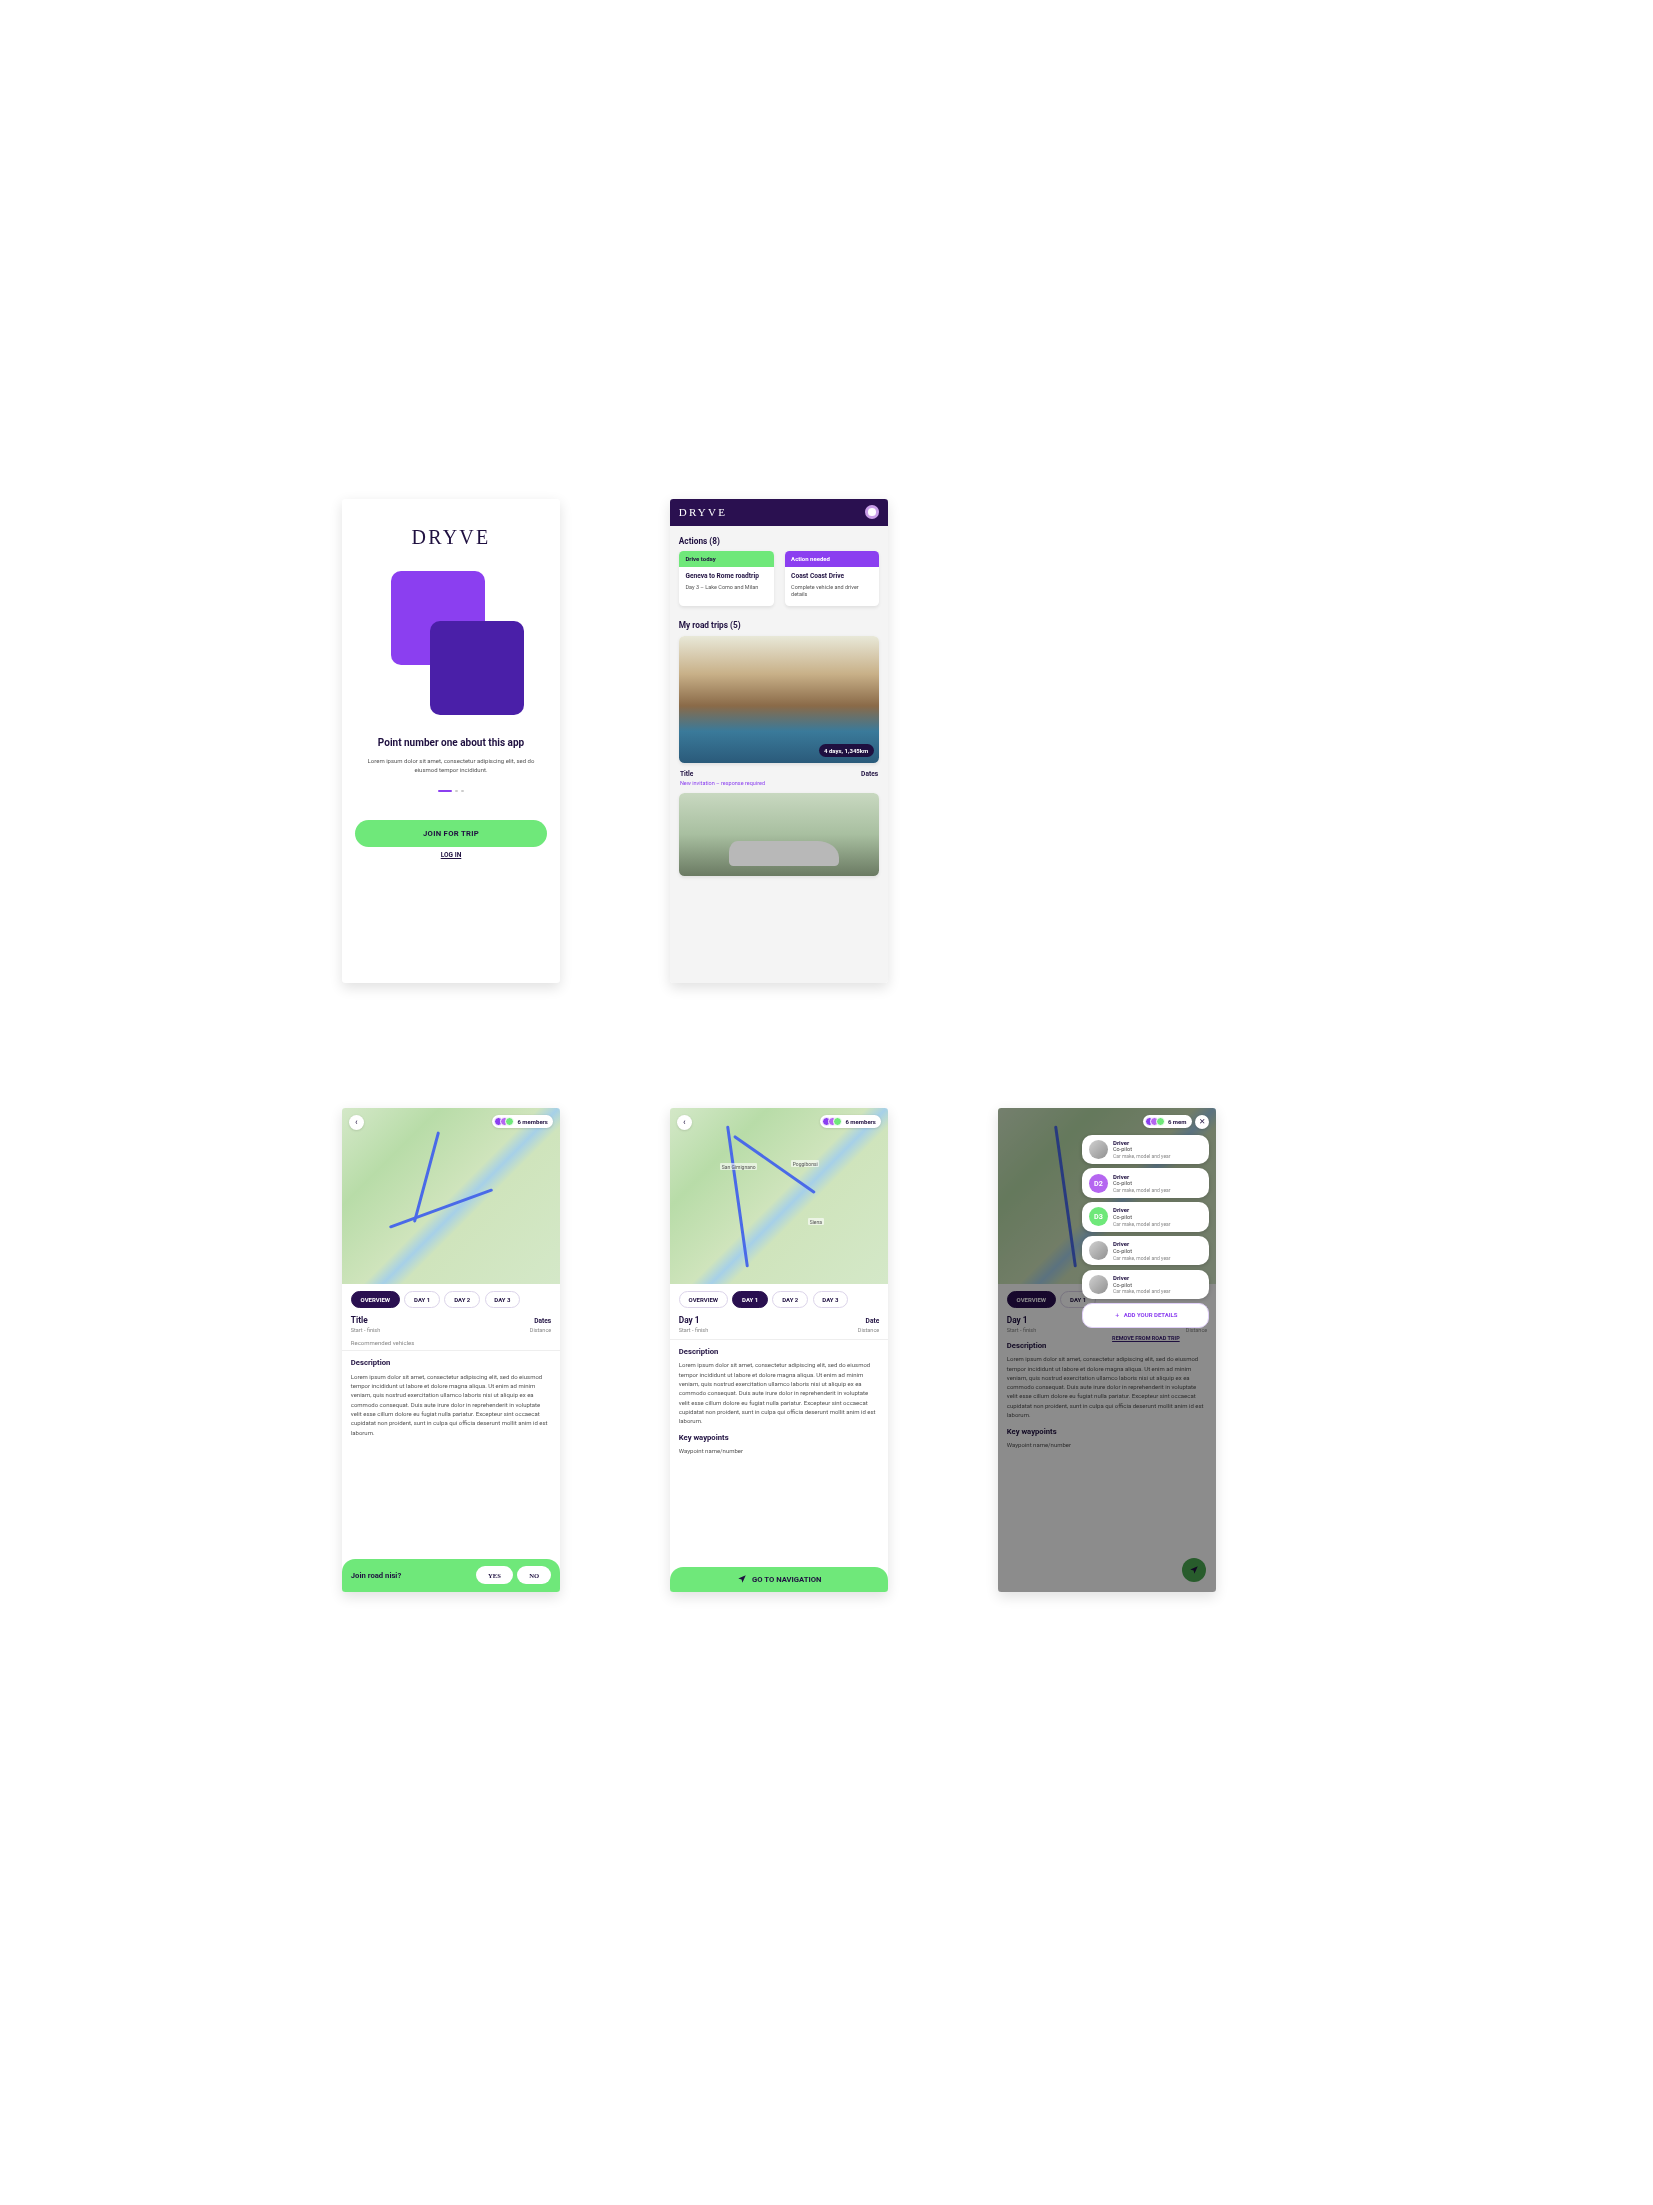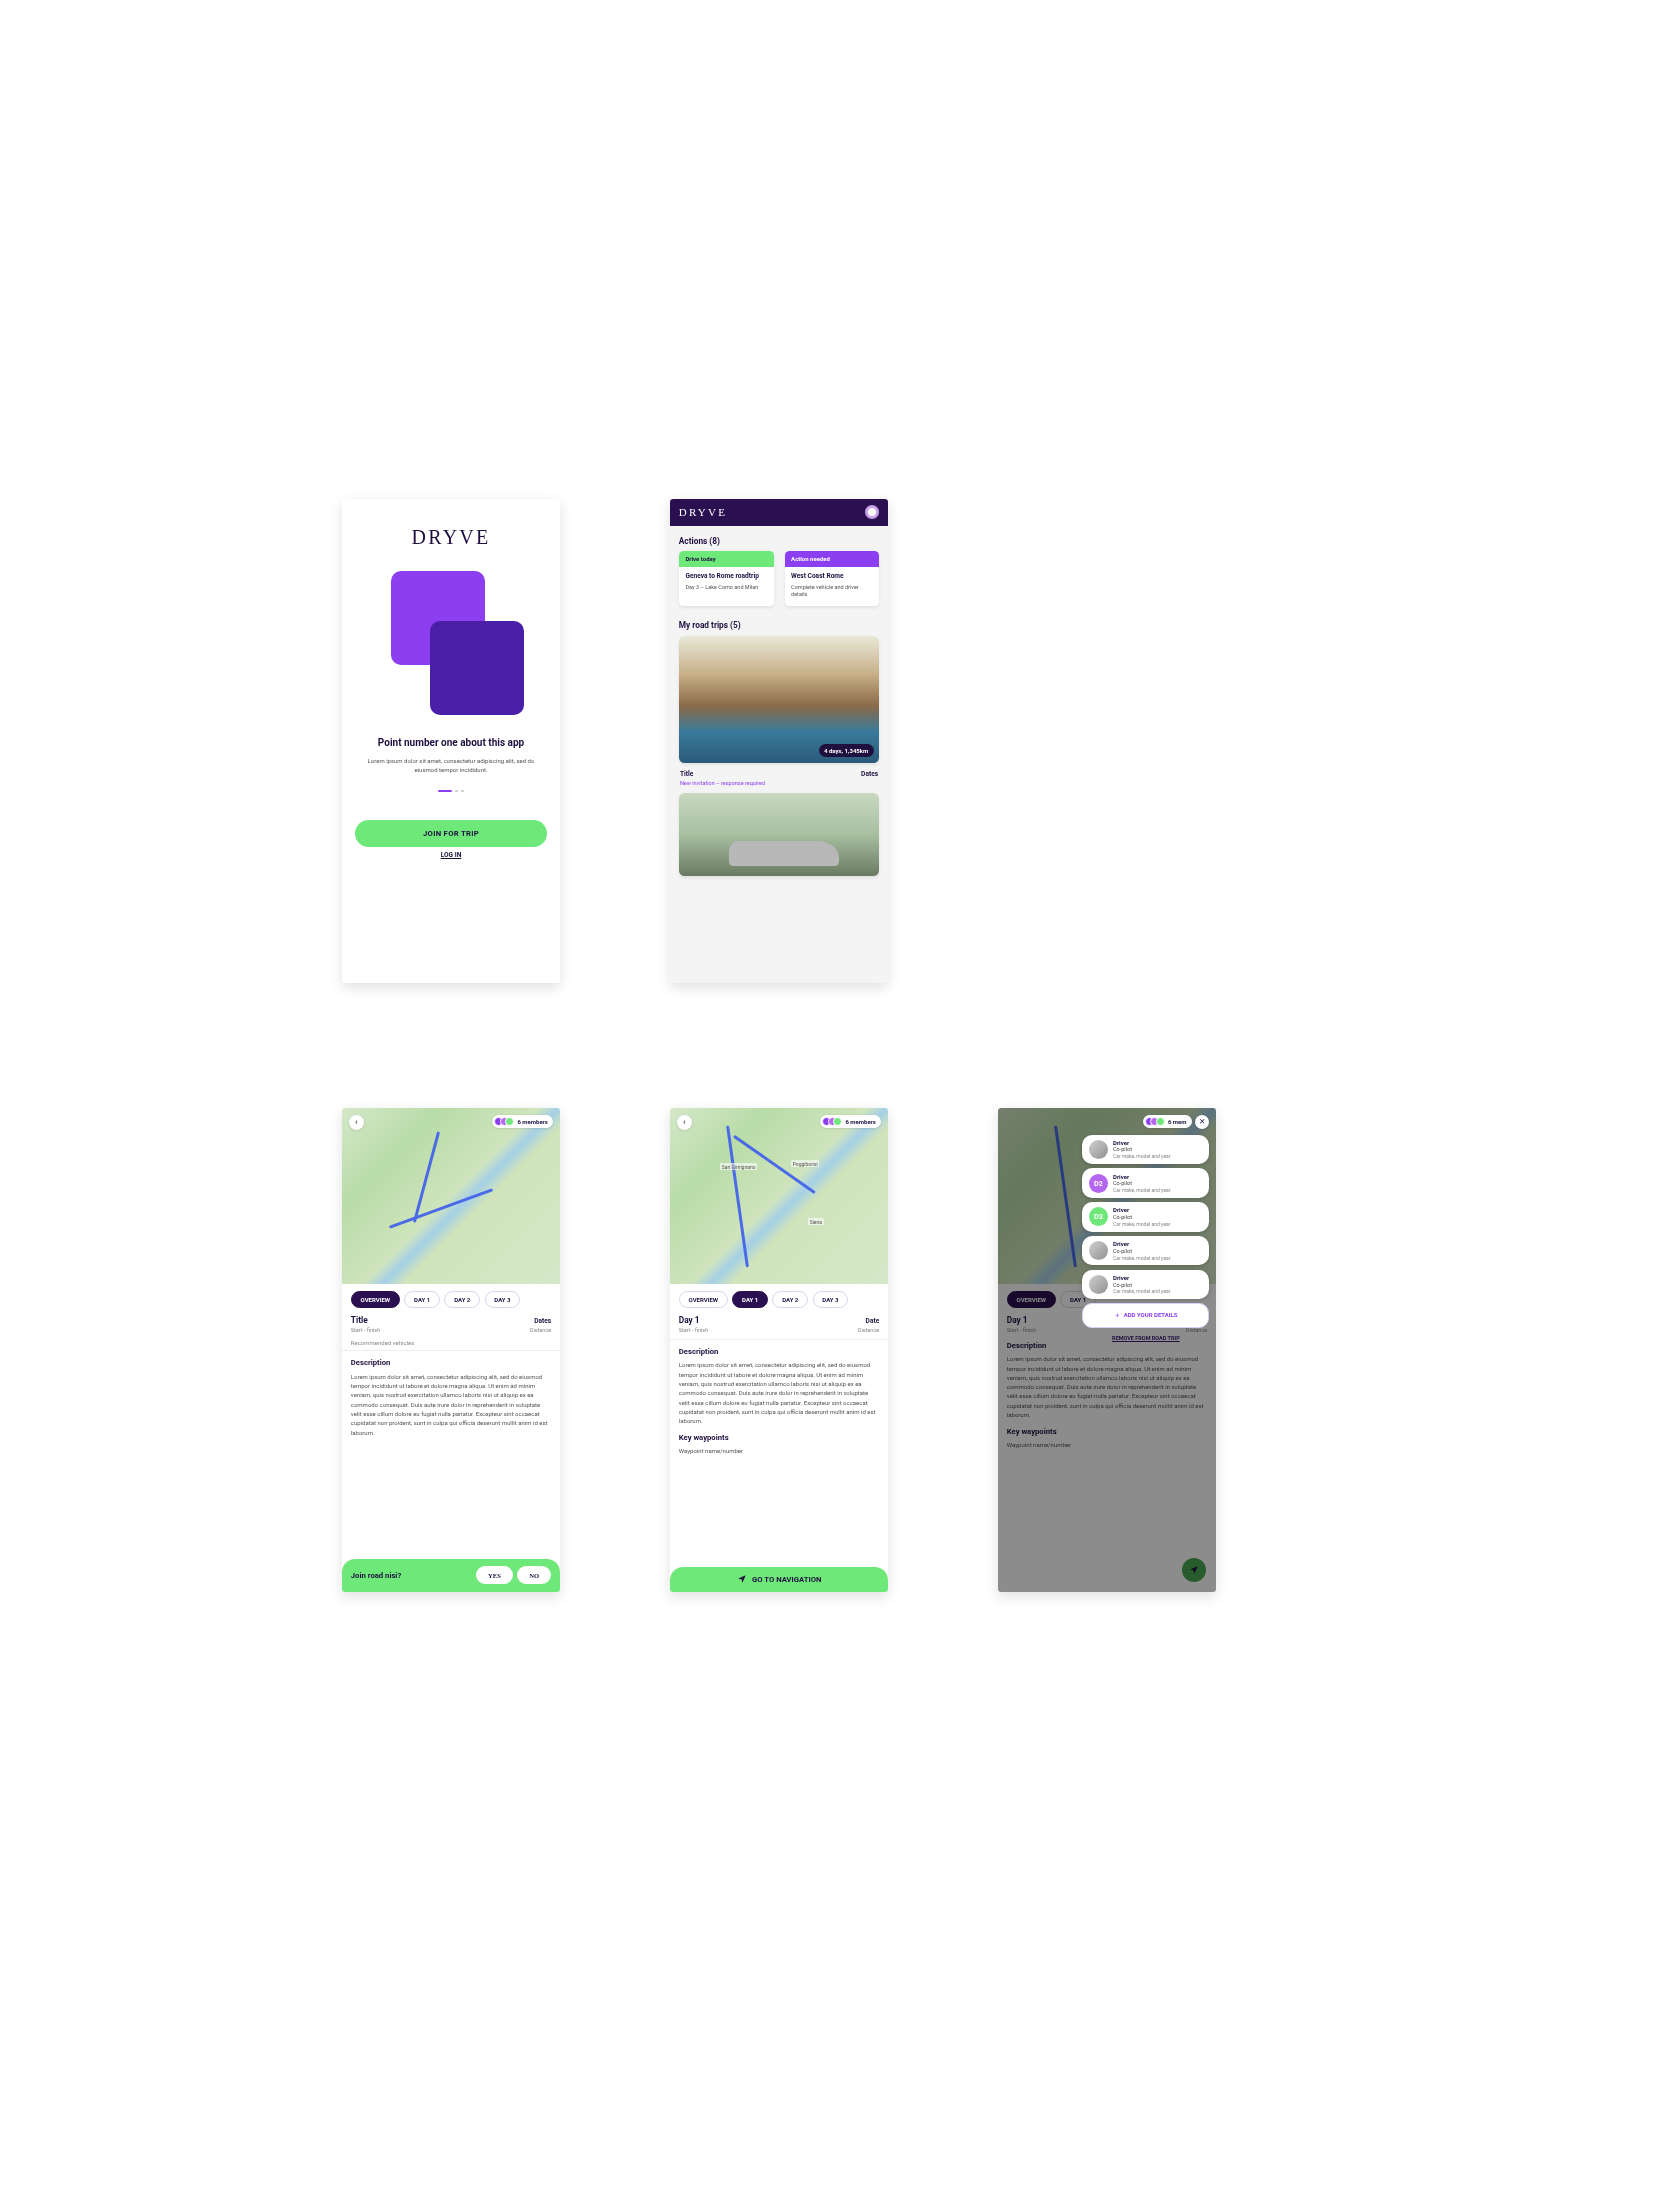--- a/index.html
+++ b/index.html
@@ -174,21 +174,21 @@
       <div class="action-card">
         <div class="pill pill-green">Drive today</div>
         <div class="body">
           <div class="t">Geneva to Rome roadtrip</div>
           <div class="s">Day 3 – Lake Como and Milan</div>
         </div>
       </div>
       <div class="action-card">
         <div class="pill pill-purple">Action needed</div>
         <div class="body">
-          <div class="t">West Coast Rome</div>
+          <div class="t">Coast Coast Drive</div>
           <div class="s">Complete vehicle and driver details</div>
         </div>
       </div>
     </div>
 
     <div class="sect-title">My road trips (5)</div>
     <div class="trip-card">
       <div class="trip-img coast">
         <div class="trip-badge">4 days, 1,345km</div>
       </div>

